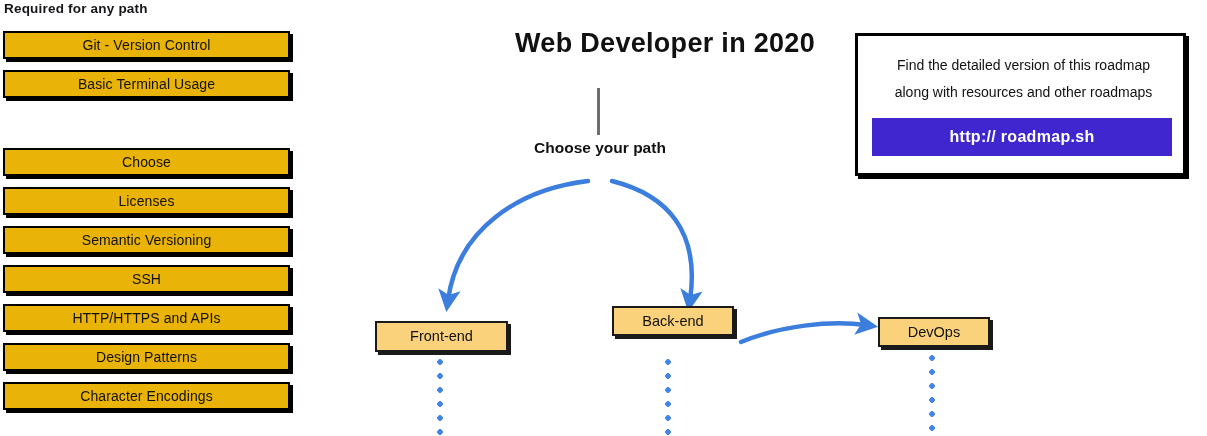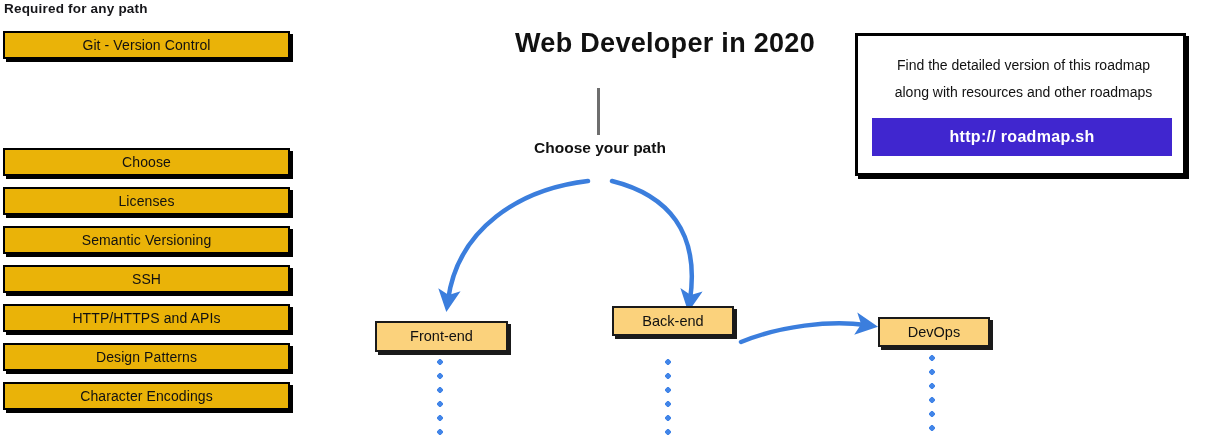--- a/index.html
+++ b/index.html
@@ -103,20 +103,23 @@
 <body>
 
 <div id="canvas">
 
   <div id="required-section">
     <div id="required-heading">Required for any path</div>
 
     <div class="req-item" style="top:31px">
       <span class="req-label">Git - Version Control</span>
     </div>
+    <div class="req-item" style="top:70px">
+      <span class="req-label">Basic Terminal Usage</span>
+    </div>
     <div class="req-item" style="top:148px">
       <span class="req-label">Choose</span>
     </div>
     <div class="req-item" style="top:187px">
       <span class="req-label">Licenses</span>
     </div>
     <div class="req-item" style="top:226px">
       <span class="req-label">Semantic Versioning</span>
     </div>
     <div class="req-item" style="top:265px">

